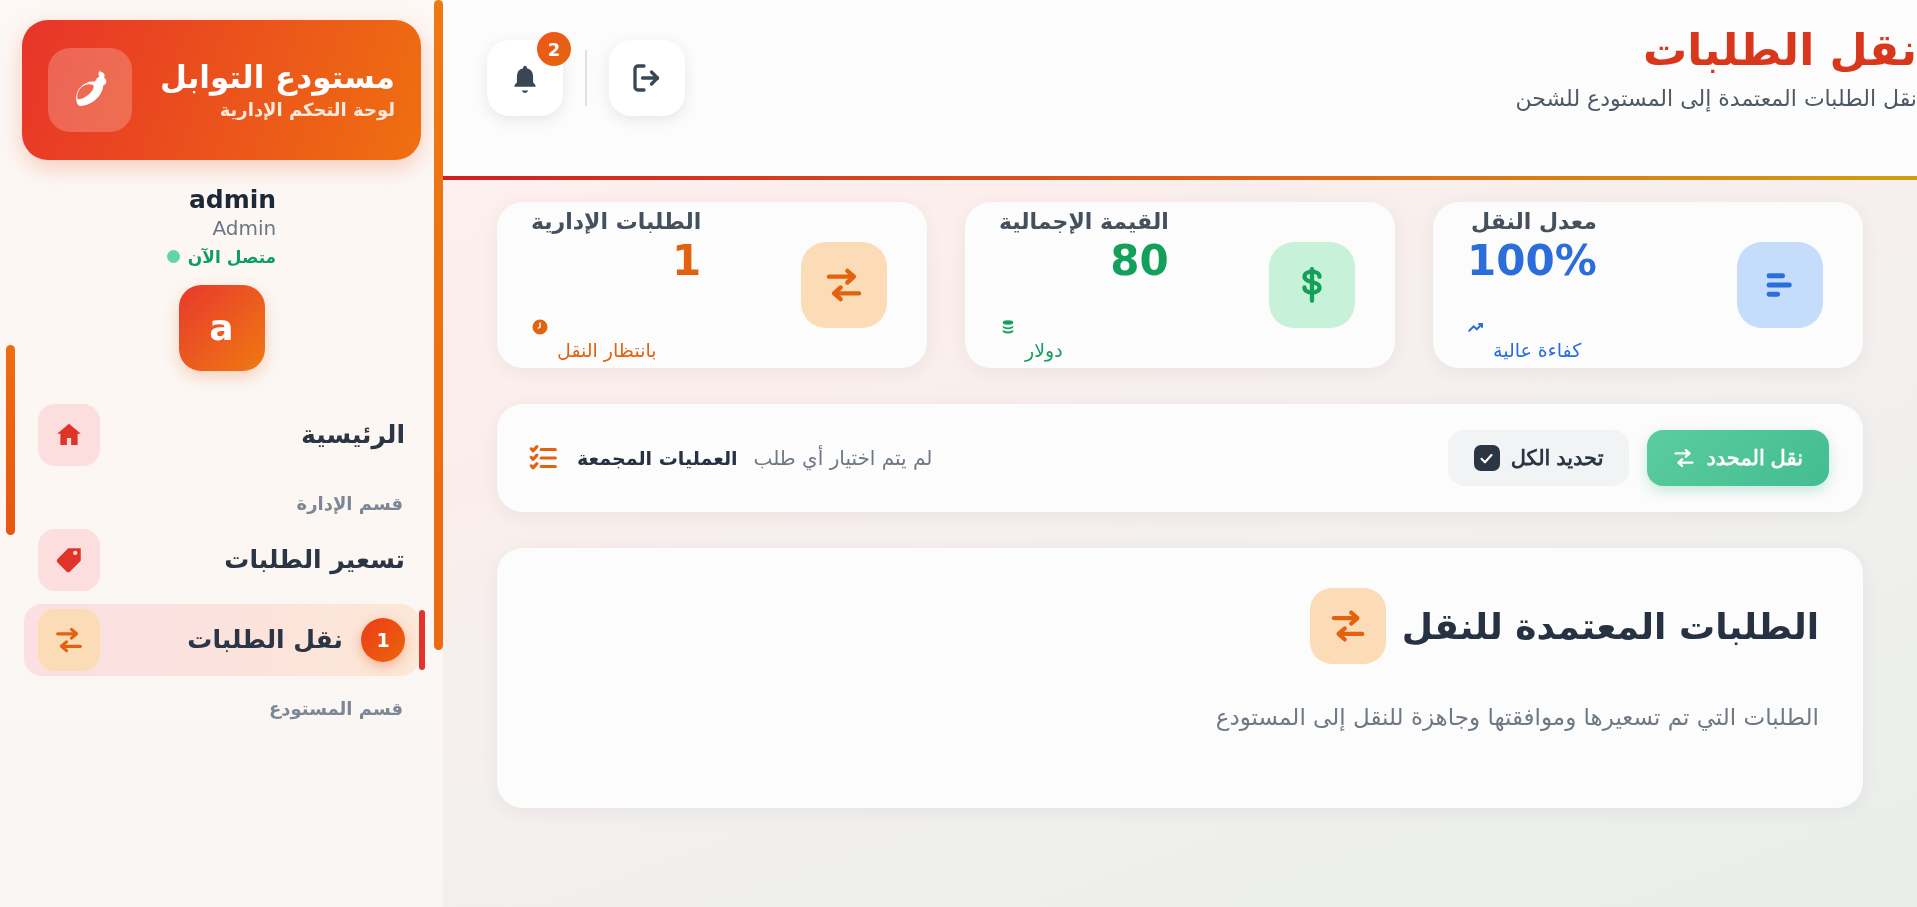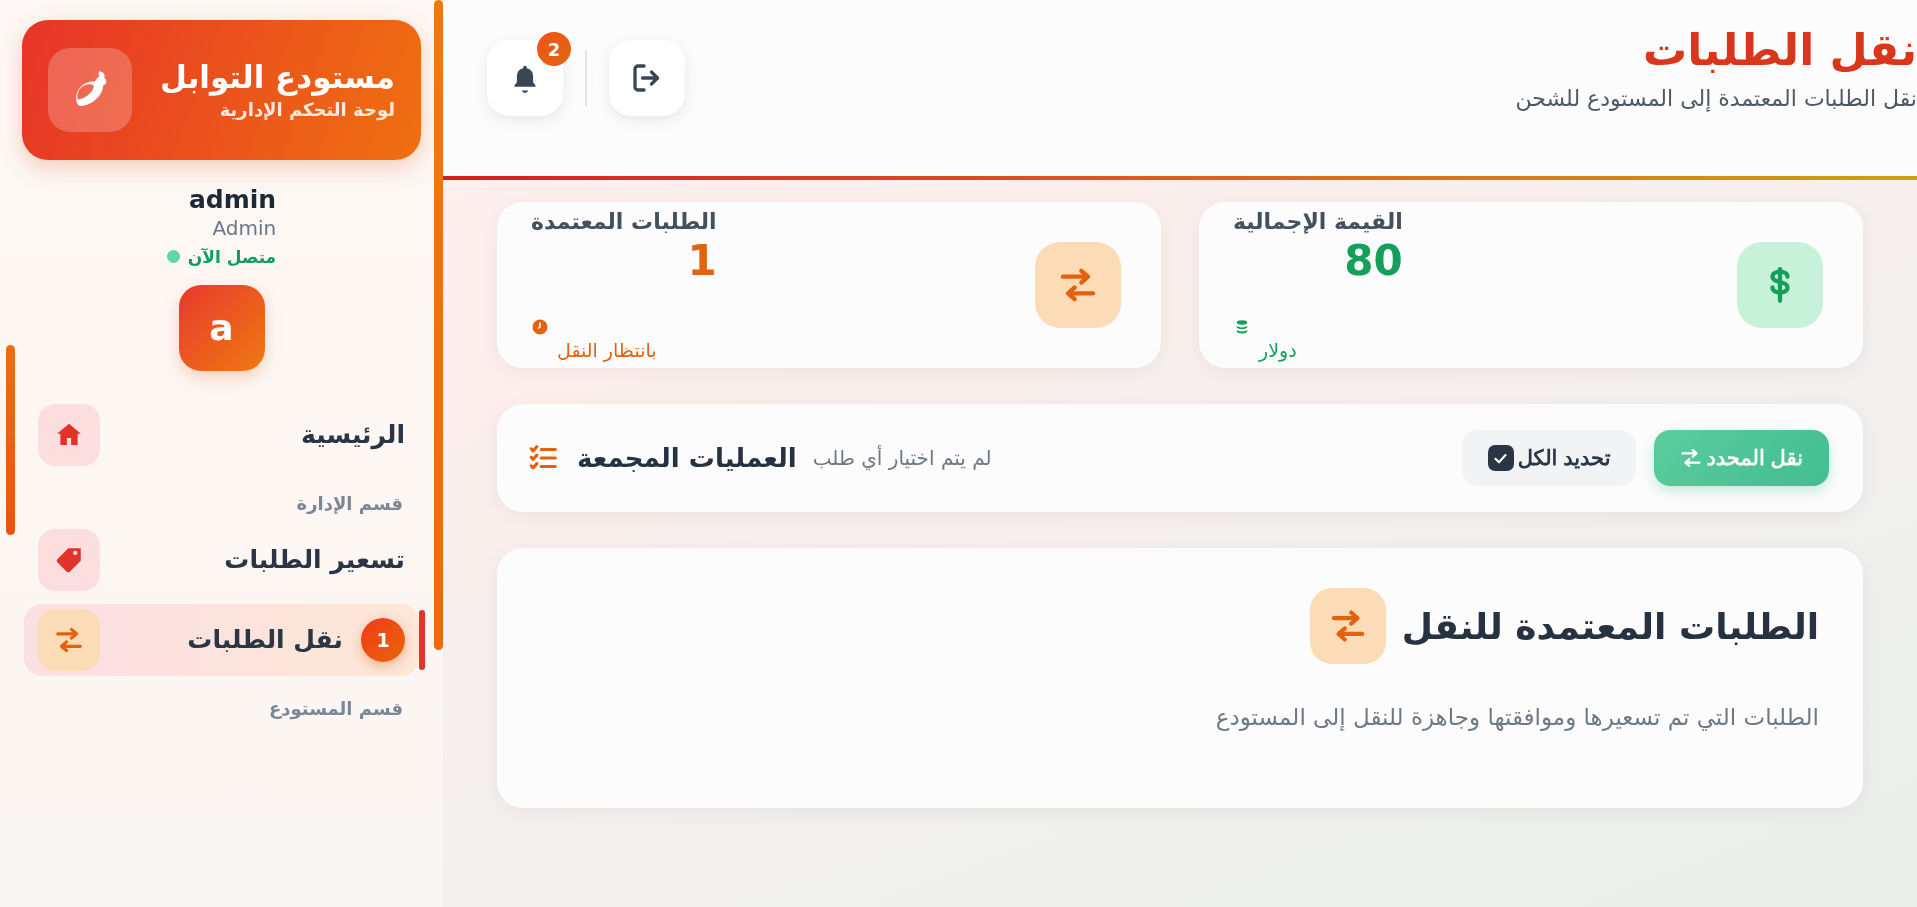--- a/index.html
+++ b/index.html
@@ -164,26 +164,26 @@
   .bg-orange{background:#fcdcb6;} .bg-green{background:#c7f2d9;} .bg-blue{background:#c5ddfb;}
 
   
   .bulk {
     margin-top:36px; height:108px; background:#fdfcfc; border-radius:26px;
     box-shadow: 0 4px 18px rgba(70,50,40,.06);
     display:flex; align-items:center; justify-content:space-between;
     padding: 0 34px 0 30px;
   }
   .bulk-right { display:flex; align-items:center; gap:16px;}
-  .bulk-title { font-size:26px; font-weight:700; color:#263142;}
+  .bulk-title { font-size:19px; font-weight:700; color:#263142;}
   .bulk-note { font-size:20px; color:#6e7985;}
   .bulk-left { display:flex; align-items:center; gap:18px;}
   .btn {
     height:56px; border-radius:16px; display:flex; align-items:center;
-    gap:4px; padding: 0 26px; font-size:21px; font-weight:700;
+    gap:11px; padding: 0 26px; font-size:21px; font-weight:700;
     cursor:pointer; border:none;
   }
   .btn-ghost { background:#f1f3f5; color:#2b3645;}
   .btn-primary {
     background: linear-gradient(135deg,#5ccc9d 0%, #42bd92 100%);
     color:#fff; box-shadow: 0 5px 14px rgba(66,189,146,.30);
   }
   .chk-box {
     width:26px; height:26px; border-radius:7px; background:#2b3645;
     display:flex; align-items:center; justify-content:center;
@@ -299,20 +299,40 @@
       <div class="top-title-wrap">
         <div class="top-title">نقل الطلبات</div>
         <div class="top-sub">نقل الطلبات المعتمدة إلى المستودع للشحن</div>
       </div>
     </header>
 
     <div class="content">
 
       <section class="stats">
 
+        <div class="stat-card">
+          <div class="stat-ico bg-blue">
+            <svg viewBox="0 0 24 24" fill="#2a6ddb">
+                <rect x="4" y="5" width="11" height="3" rx="1.4"></rect>
+                <rect x="4" y="10.5" width="15" height="3" rx="1.4"></rect>
+                <rect x="4" y="16" width="8" height="3" rx="1.4"></rect>
+              </svg>
+          </div>
+          <div class="stat-text">
+            <div class="stat-label">معدل النقل</div>
+            <div class="stat-value c-blue">100%</div>
+            <div class="stat-foot">
+              <span class="c-blue">كفاءة عالية</span>
+              <svg width="18" height="18" viewBox="0 0 24 24" fill="none" stroke="#2a6ddb" stroke-width="2.6" stroke-linecap="round" stroke-linejoin="round">
+                  <path d="M3 17l6-6 4 4 7-7"></path>
+                  <path d="M16 8h4v4"></path>
+                </svg>
+            </div>
+          </div>
+        </div>
 
         <div class="stat-card">
           <div class="stat-ico bg-green">
             <svg viewBox="0 0 24 24" fill="none" stroke="#12a05b" stroke-width="2.6" stroke-linecap="round">
                 <path d="M12 2.5v19"></path>
                 <path d="M16.5 7c0-1.9-2-3-4.5-3s-4.5 1.1-4.5 3 2 2.7 4.5 3.2 4.5 1.3 4.5 3.3-2 3-4.5 3-4.5-1.1-4.5-3"></path>
               </svg>
           </div>
           <div class="stat-text">
             <div class="stat-label">القيمة الإجمالية</div>
@@ -331,21 +351,21 @@
         <div class="stat-card">
           <div class="stat-ico bg-orange">
             <svg viewBox="0 0 24 24" fill="none" stroke="#e2620f" stroke-width="2.6" stroke-linecap="round" stroke-linejoin="round">
                 <path d="M3 7h14"></path>
                 <path d="M14 3.5 18 7l-4 3.5"></path>
                 <path d="M21 17H7"></path>
                 <path d="M10 13.5 6 17l4 3.5"></path>
               </svg>
           </div>
           <div class="stat-text">
-            <div class="stat-label">الطلبات المعتمدة</div>
+            <div class="stat-label">الطلبات الإدارية</div>
             <div class="stat-value c-orange">1</div>
             <div class="stat-foot">
               <span class="c-orange">بانتظار النقل</span>
               <svg width="18" height="18" viewBox="0 0 24 24" fill="#e2620f">
                   <path d="M12 2a10 10 0 1 0 0 20 10 10 0 0 0 0-20zm1 10.6-3.6 2.2-1-1.6 2.6-1.6V6h2z"></path>
                 </svg>
             </div>
           </div>
         </div>
       </section>

